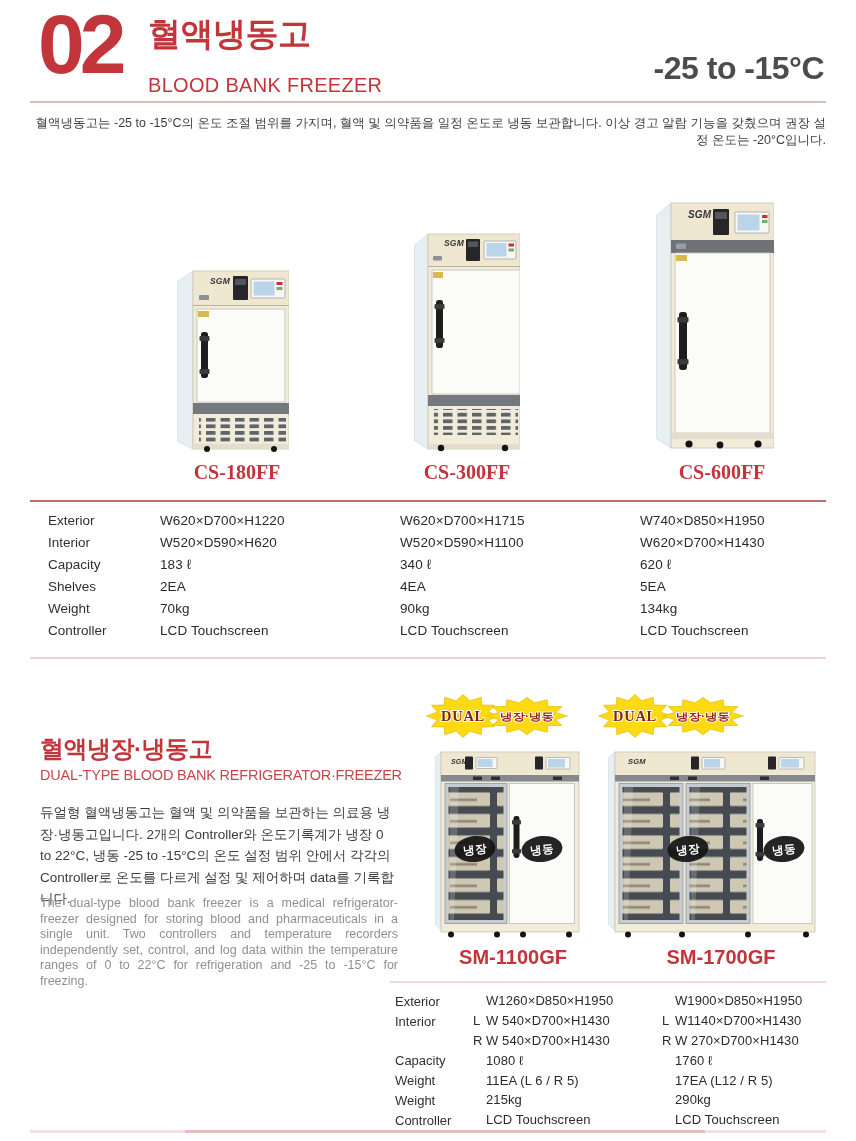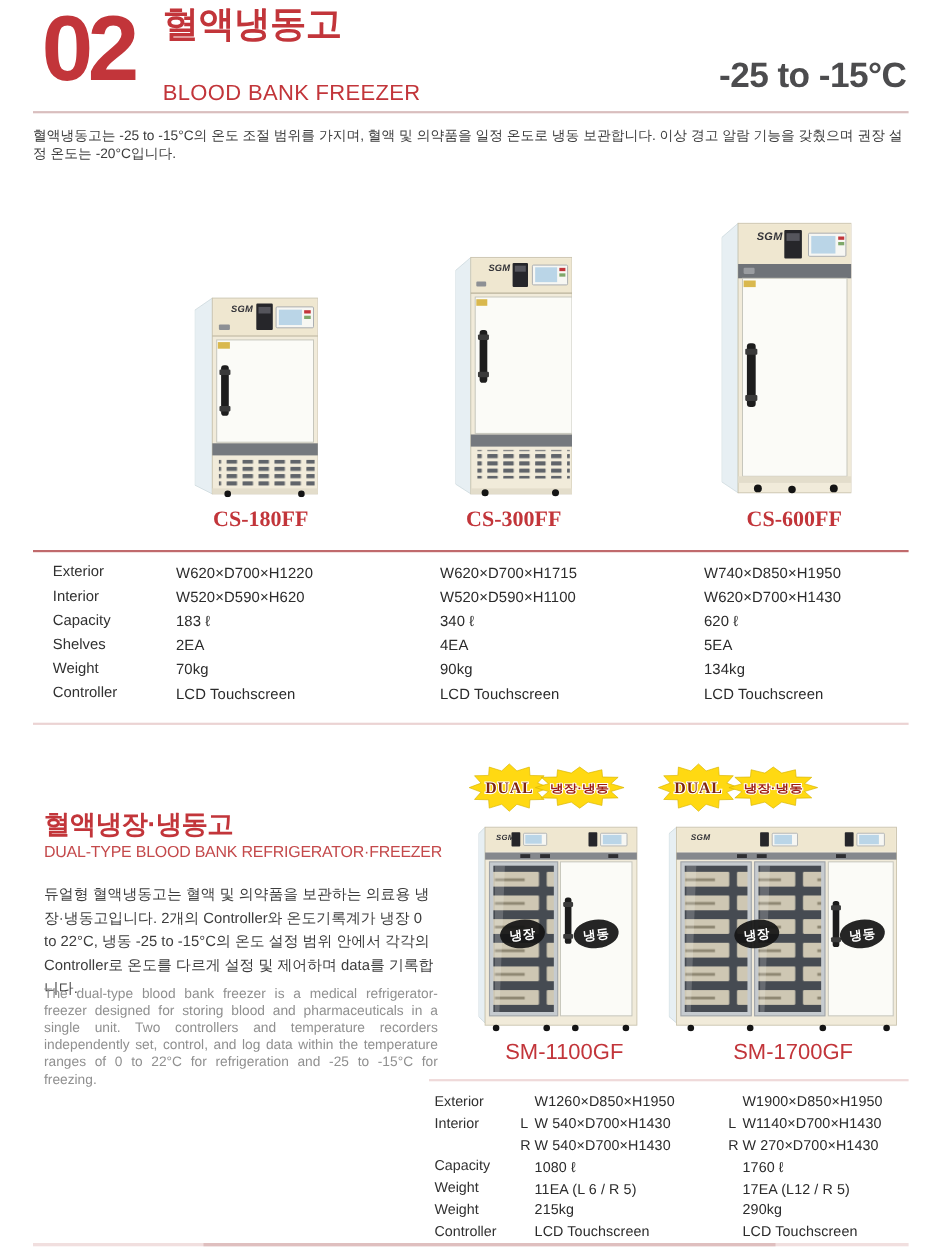--- a/index.html
+++ b/index.html
@@ -9,30 +9,30 @@
     --muted:#909090;
     --pink-line:#EBD3D3;
   }
   html,body{margin:0;padding:0;background:#fff;}
   .page{position:relative;width:856px;height:1141px;background:#ffffff;
         font-family:"Liberation Sans","DejaVu Sans",sans-serif;overflow:hidden;}
   .abs{position:absolute;}
 
   
   .big-num{left:38px;top:2px;font-size:84px;font-weight:800;letter-spacing:-5px;color:var(--red);line-height:1;}
-  .title-ko{left:148px;top:4px;font-size:33px;font-weight:800;color:var(--red);line-height:1.1;letter-spacing:-0.5px;}
+  .title-ko{left:148px;top:16px;font-size:33px;font-weight:800;color:var(--red);line-height:1.1;letter-spacing:-0.5px;}
   .title-en{left:148px;top:74px;font-size:20px;font-weight:400;color:var(--red);letter-spacing:0.3px;}
   .temp-range{right:32px;top:50px;font-size:32px;font-weight:700;color:var(--temp-gray);letter-spacing:-0.5px;}
   .header-line{left:30px;top:101px;width:796px;height:2px;background:#D9BEBE;}
 
-  .intro-ko{left:30px;top:115px;width:796px;text-align:left;font-size:12.5px;color:#3C3C3C;}
+  .intro-ko{left:30px;top:115px;width:796px;text-align:right;font-size:12.5px;color:#3C3C3C;}
   .intro-en{left:30px;top:138px;width:796px;text-align:center;font-size:12.5px;color:var(--muted);}
 
   .model-name{top:461px;transform:translateX(-50%);font-size:20px;font-weight:700;color:var(--red);white-space:nowrap;font-family:Liberation Serif, serif;}
-  .model-name2{top:946px;transform:translateX(-50%);font-size:20px;font-weight:400;color:var(--red);white-space:nowrap;}
+  .model-name2{top:946px;transform:translateX(-50%);font-size:20px;font-weight:700;color:var(--red);white-space:nowrap;}
 
   .t1-topline{left:30px;top:500px;width:796px;height:2px;background:#C06A6C;}
   .section-sep{left:30px;top:657px;width:796px;height:2px;background:var(--pink-line);}
   .t2-topline{left:390px;top:981px;width:436px;height:2px;background:#EFD9D9;}
   .bottom-line{left:30px;top:1130px;width:796px;height:3px;background:#F1DFDF;}
   .bottom-line-dark{left:185px;top:1130px;width:520px;height:3px;background:#DFBFBF;}
 
   
   .spec1{left:30px;top:509px;width:796px;}
   .spec1-row{display:grid;grid-template-columns:130px 240px 240px 1fr;height:22px;align-items:center;}

